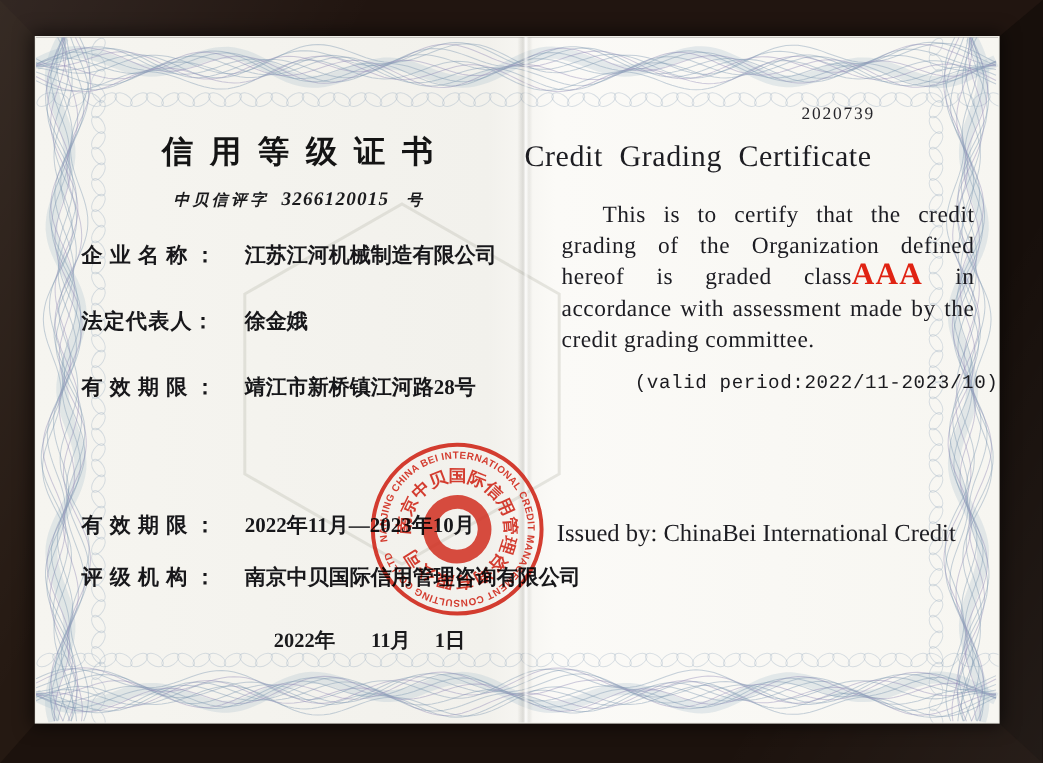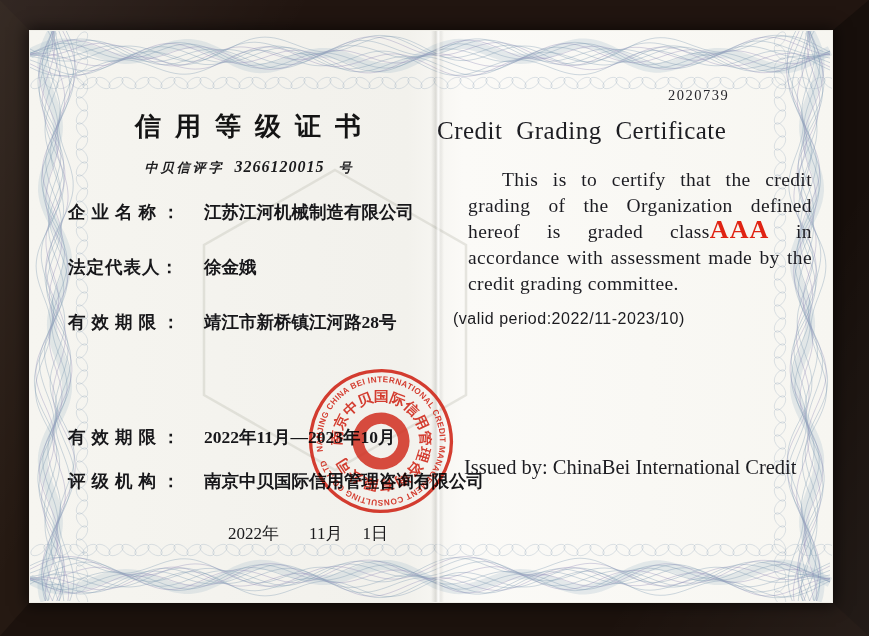--- a/index.html
+++ b/index.html
@@ -52,21 +52,21 @@
   .row .lab{display:inline-block;width:122px;font-size:17.5px;font-weight:700;letter-spacing:6px;vertical-align:middle;}
   .row.r2 .lab{letter-spacing:1px;}
   .row .val{font-size:17.5px;font-weight:600;margin-left:10px;vertical-align:middle;}
   .r1{top:169px}.r2{top:224px}.r3{top:279px}.r4{top:332px}.r5{top:394px}.r6{top:438px}
   .grade-red{
     color:#e02313;font-size:27px;font-weight:700;letter-spacing:3px;
     font-family:"Liberation Serif",serif;
   }
   .dateline{
     position:absolute;top:491px;left:0;width:400px;box-sizing:border-box;
-    padding-left:120px;text-align:center;font-size:17px;font-weight:400;color:#1a1a1c;
+    padding-left:120px;text-align:center;font-size:17px;font-weight:700;color:#1a1a1c;
   }
   .dateline .dy{margin-right:30px;}
   .dateline .dm{margin-right:20px;}
   
   .stamp{
     position:absolute;left:257px;top:334px;z-index:6;
     transform:rotate(-12deg);opacity:.9;mix-blend-mode:multiply;
   }
   .stamp text{fill:#d0281a;font-weight:700;}
   
@@ -77,26 +77,26 @@
   }
   .body-text{
     position:absolute;top:136px;left:31px;width:344px;margin:0;
     font-size:19.5px;line-height:1.33;color:#1c1c22;text-align:justify;text-indent:34px;
     letter-spacing:.4px;
   }
   .grade-inline{
     color:#e02313;font-weight:700;font-size:26px;letter-spacing:1px;line-height:0;
   }
   .valid{
-    position:absolute;top:279px;left:0;width:100%;text-align:left;
-    font-family:Liberation Sans, sans-serif;
-    font-size:16px;color:#1b1b1f;letter-spacing:.5px;padding-left:16px;
+    position:absolute;top:279px;left:0;width:100%;text-align:right;
+    font-family:Liberation Mono, monospace;
+    font-size:16px;color:#1b1b1f;letter-spacing:.5px;
   }
   .issued{
-    position:absolute;top:423px;left:27px;width:356px;
+    position:absolute;top:401px;left:27px;width:356px;
     font-size:20.5px;line-height:1.27;color:#1d1d22;
   }
   .issued .l2{padding-left:72px;}
 </style>
 </head>
 <body>
 
 <div class="frame"></div>
 <div class="sheen"></div>
 

